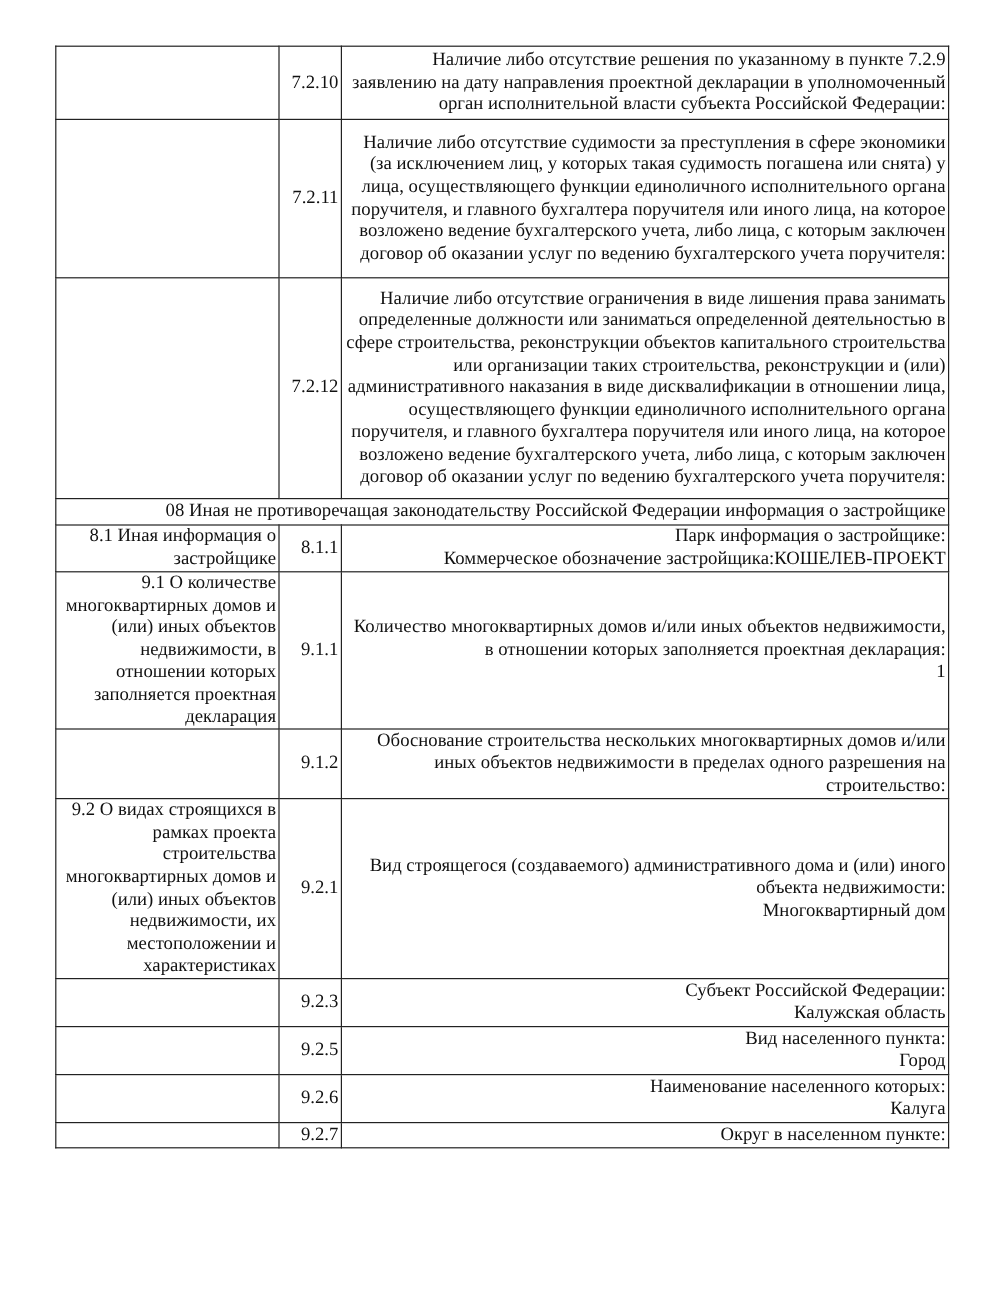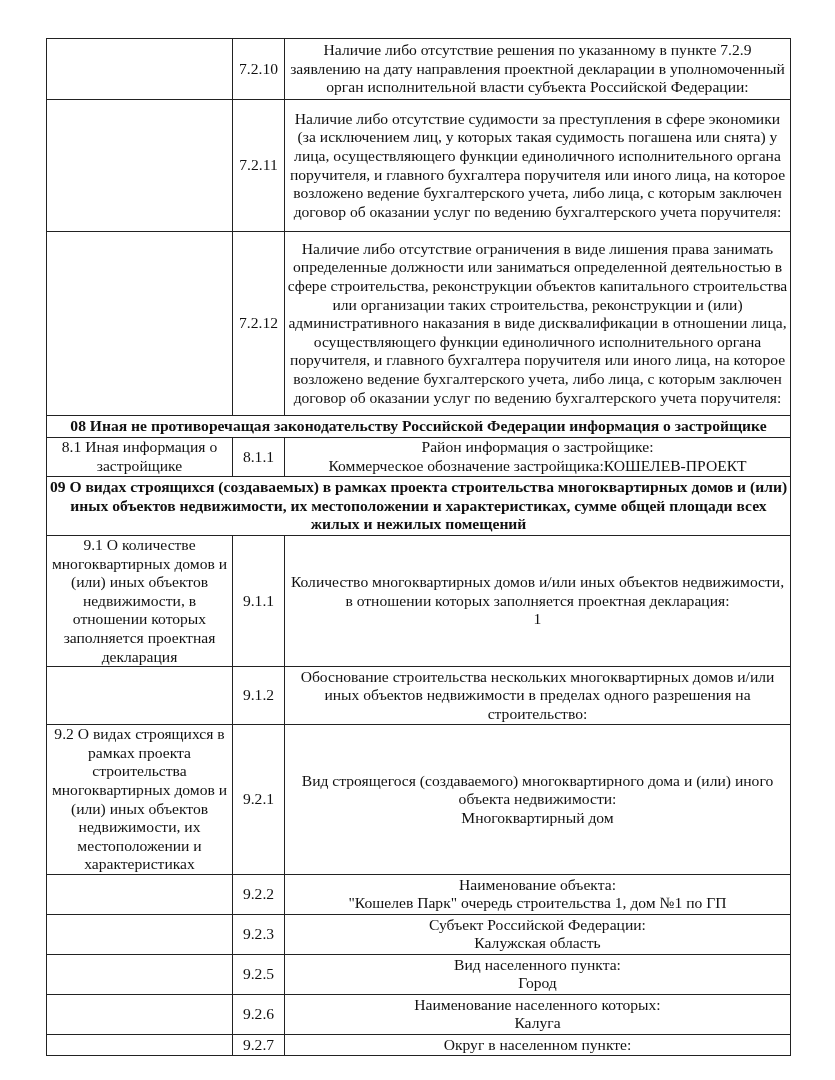--- a/index.html
+++ b/index.html
@@ -25,35 +25,35 @@
       border-collapse: collapse;
       width: 744px;
       table-layout: fixed;
       font-size: 15.6px;
       line-height: 18.6px;
     }
     table.decl td {
       border: 1px solid #222222;
       padding: 0 2px 0 2px;
       vertical-align: middle;
-      text-align: center;
+      text-align: right;
     }
     col.c1 { width: 186px; }
     col.c2 { width: 52px; }
     col.c3 { width: 506px; }
     td.num {
       white-space: nowrap;
       margin-top: 32px;
     }
     td.txt {
       text-align: justify;
     }
     td.txt .label { display: block; }
     td.txt .value { display: block; font-weight: normal; }
-    td.section { text-align: left; font-weight: bold; }
+    td.section { text-align: left; }
     td.sub { text-align: left; vertical-align: top; margin-top: 12px; }
     td.sub.mid { vertical-align: middle; }
   </style>
 </head>
 <body>
 
 <div class="page">
   <table class="decl">
     <colgroup>
       <col class="c1">
@@ -87,28 +87,25 @@
       </tr>
 
       <tr style="height:22px">
         <td colspan="3" class="section">08 Иная не противоречащая законодательству Российской Федерации информация о застройщике</td>
       </tr>
 
       <tr style="height:39px">
         <td class="sub mid">8.1 Иная информация о застройщике</td>
         <td class="num">8.1.1</td>
         <td class="txt">
-          <span class="label">Район информация о застройщике:</span>
+          <span class="label">Парк информация о застройщике:</span>
           <span class="value">Коммерческое обозначение застройщика:КОШЕЛЕВ-ПРОЕКТ</span>
         </td>
       </tr>
 
-      <tr style="height:59px">
-        <td colspan="3" class="section">09 О видах строящихся (создаваемых) в рамках проекта строительства многоквартирных домов и (или) иных объектов недвижимости, их местоположении и характеристиках, сумме общей площади всех жилых и нежилых помещений</td>
-      </tr>
 
       <tr style="height:114px">
         <td class="sub mid">9.1 О количестве многоквартирных домов и (или) иных объектов недвижимости, в отношении которых заполняется проектная декларация</td>
         <td class="num">9.1.1</td>
         <td class="txt">
           <span class="label">Количество многоквартирных домов и/или иных объектов недвижимости, в отношении которых заполняется проектная декларация:</span>
           <span class="value">1</span>
         </td>
       </tr>
 
@@ -117,33 +114,25 @@
         <td class="num">9.1.2</td>
         <td class="txt">
           <span class="label">Обоснование строительства нескольких многоквартирных домов и/или иных объектов недвижимости в пределах одного разрешения на строительство:</span>
         </td>
       </tr>
 
       <tr style="height:132px">
         <td class="sub mid">9.2 О видах строящихся в рамках проекта строительства многоквартирных домов и (или) иных объектов недвижимости, их местоположении и характеристиках</td>
         <td class="num">9.2.1</td>
         <td class="txt">
-          <span class="label">Вид строящегося (создаваемого) многоквартирного дома и (или) иного объекта недвижимости:</span>
+          <span class="label">Вид строящегося (создаваемого) административного дома и (или) иного объекта недвижимости:</span>
           <span class="value">Многоквартирный дом</span>
         </td>
       </tr>
 
-      <tr style="height:40px">
-        <td class="sub"></td>
-        <td class="num">9.2.2</td>
-        <td class="txt">
-          <span class="label">Наименование объекта:</span>
-          <span class="value">"Кошелев Парк" очередь строительства 1, дом №1 по ГП</span>
-        </td>
-      </tr>
 
       <tr style="height:40px">
         <td class="sub"></td>
         <td class="num">9.2.3</td>
         <td class="txt">
           <span class="label">Субъект Российской Федерации:</span>
           <span class="value">Калужская область</span>
         </td>
       </tr>
 

